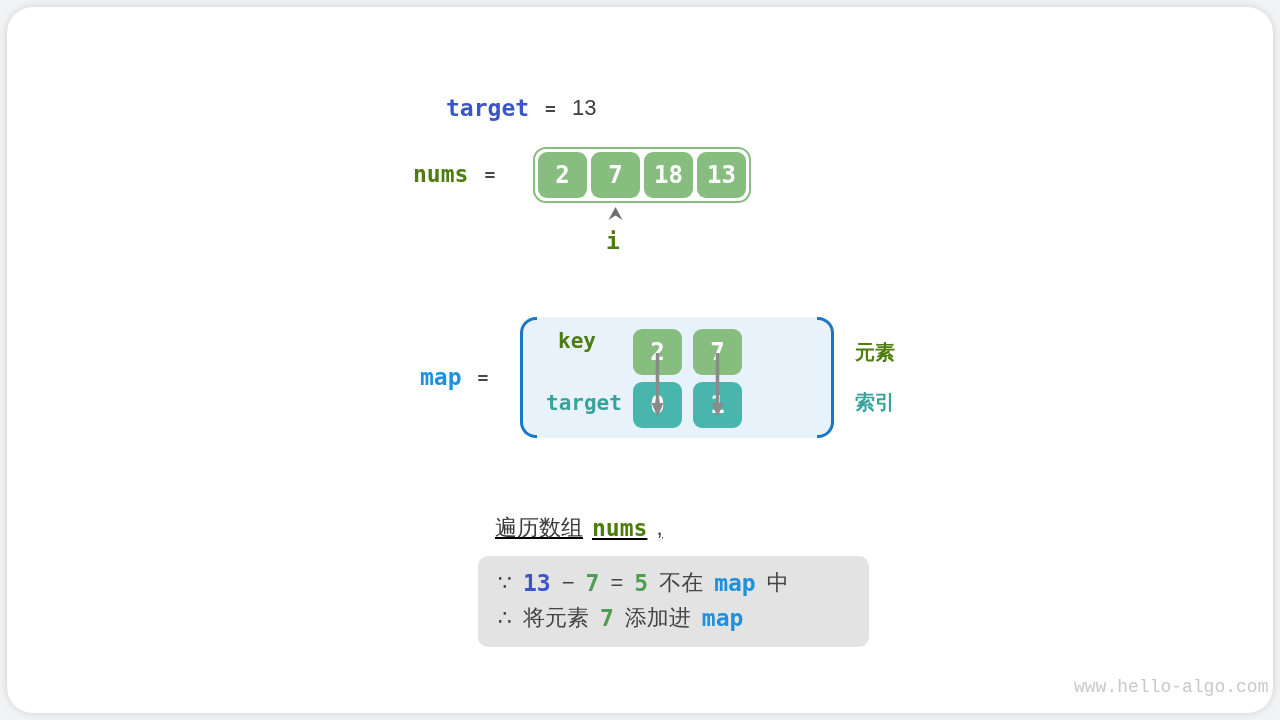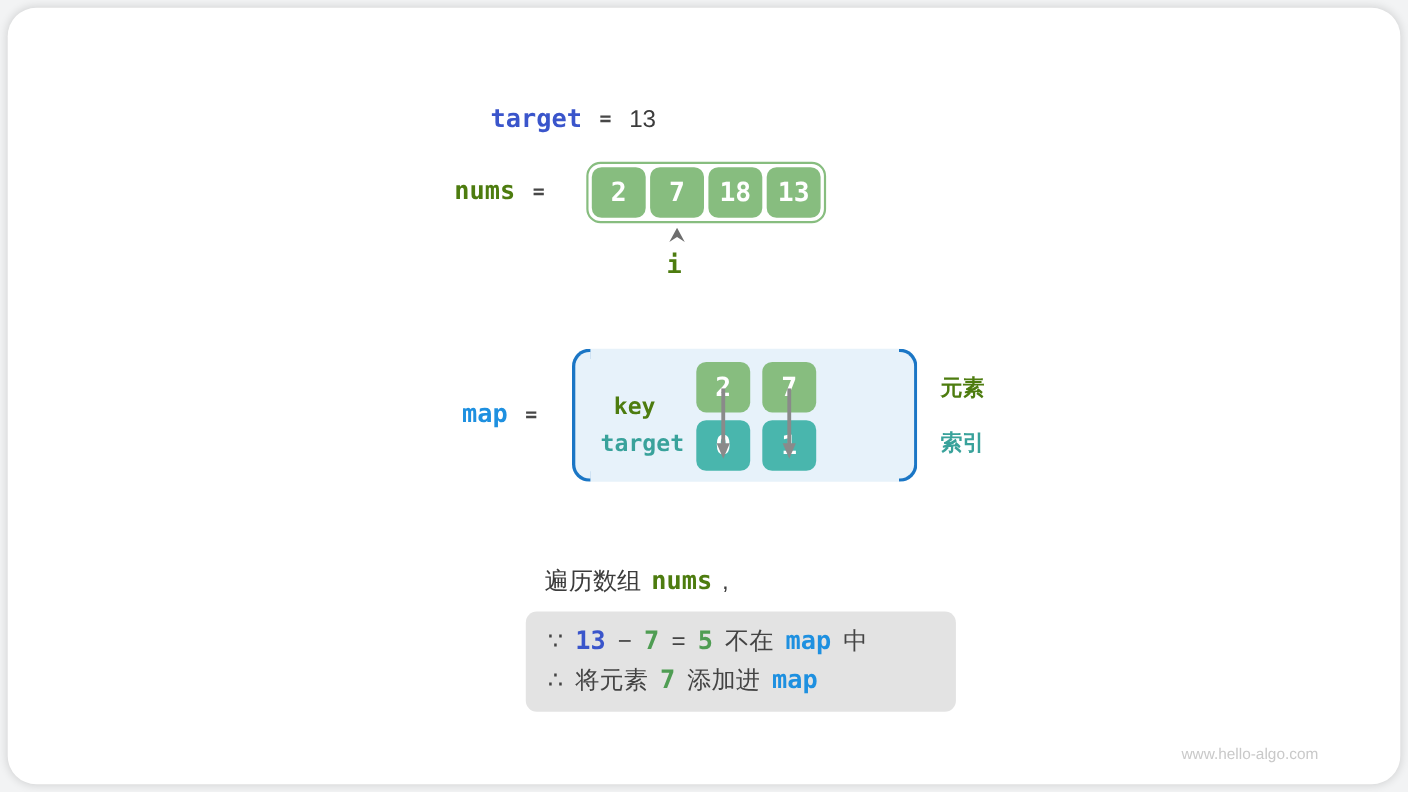--- a/index.html
+++ b/index.html
@@ -108,20 +108,21 @@
   .kv-box.key   { background: #87bd7f; top: 12px; }
   .kv-box.value { background: #49b6ad; top: 65px; }
   .kv-arrow { position: absolute; top: 36px; }
   .side-label { font-size: 20px; font-weight: 700; }
 
   
   .caption {
     left: 495px; top: 513px;
     display: flex; align-items: center; gap: 9px;
     font-size: 22px;
+    text-decoration: underline;
   }
   .caption .code { font-size: 23px; }
   .reason-box {
     left: 478px; top: 556px;
     width: 391px; height: 91px;
     background: #e3e3e3;
     border-radius: 10px;
     box-sizing: border-box;
     padding: 14px 0 0 20px;
     display: flex; flex-direction: column; gap: 9px;
@@ -131,22 +132,22 @@
     font-size: 22px; line-height: 26px;
   }
   .tok-dark  { color: #444444; }
   .tok-blue  { color: #3a55cb; font-family: "DejaVu Sans Mono", "Liberation Mono", monospace; font-weight: 700; font-size: 23px; }
   .tok-green { color: #4f9d53; font-family: "DejaVu Sans Mono", "Liberation Mono", monospace; font-weight: 700; font-size: 23px; }
   .tok-azure { color: #1e90e0; font-family: "DejaVu Sans Mono", "Liberation Mono", monospace; font-weight: 700; font-size: 23px; }
 
   
   .watermark {
     left: 1074px; top: 677px;
-    font-family: Liberation Sans, sans-serif;
-    font-size: 14px;
+    font-family: Liberation Mono, monospace;
+    font-size: 18px;
     color: #c9c9c9;
   }
 </style>
 </head>
 <body>
 
 <div id="canvas">
   <div class="card"></div>
 
   <div class="abs target-line">
@@ -176,21 +177,21 @@
 
   <div class="abs map-label-row">
     <span class="code azure">map</span>
     <span class="eq">=</span>
   </div>
 
   <div class="abs map-panel">
     <div class="bracket left"></div>
     <div class="bracket right"></div>
 
-    <span class="kv-label code green-t" style="left:38px; top:40px;">key</span>
+    <span class="kv-label code green-t" style="left:38px; top:12px;">key</span>
     <span class="kv-label code teal-t" style="left:26px; top:74px;">target</span>
 
     <div class="kv-box key" style="left:113px;">2</div>
     <div class="kv-box key" style="left:173px;">7</div>
     <div class="kv-box value" style="left:113px;">0</div>
     <div class="kv-box value" style="left:173px;">1</div>
 
     <div class="kv-arrow" style="left:130px;">
       <svg width="15" height="65" viewBox="0 0 15 65">
         <line x1="7.5" y1="0" x2="7.5" y2="53" stroke="#8a8a8a" stroke-width="3.5"></line>

